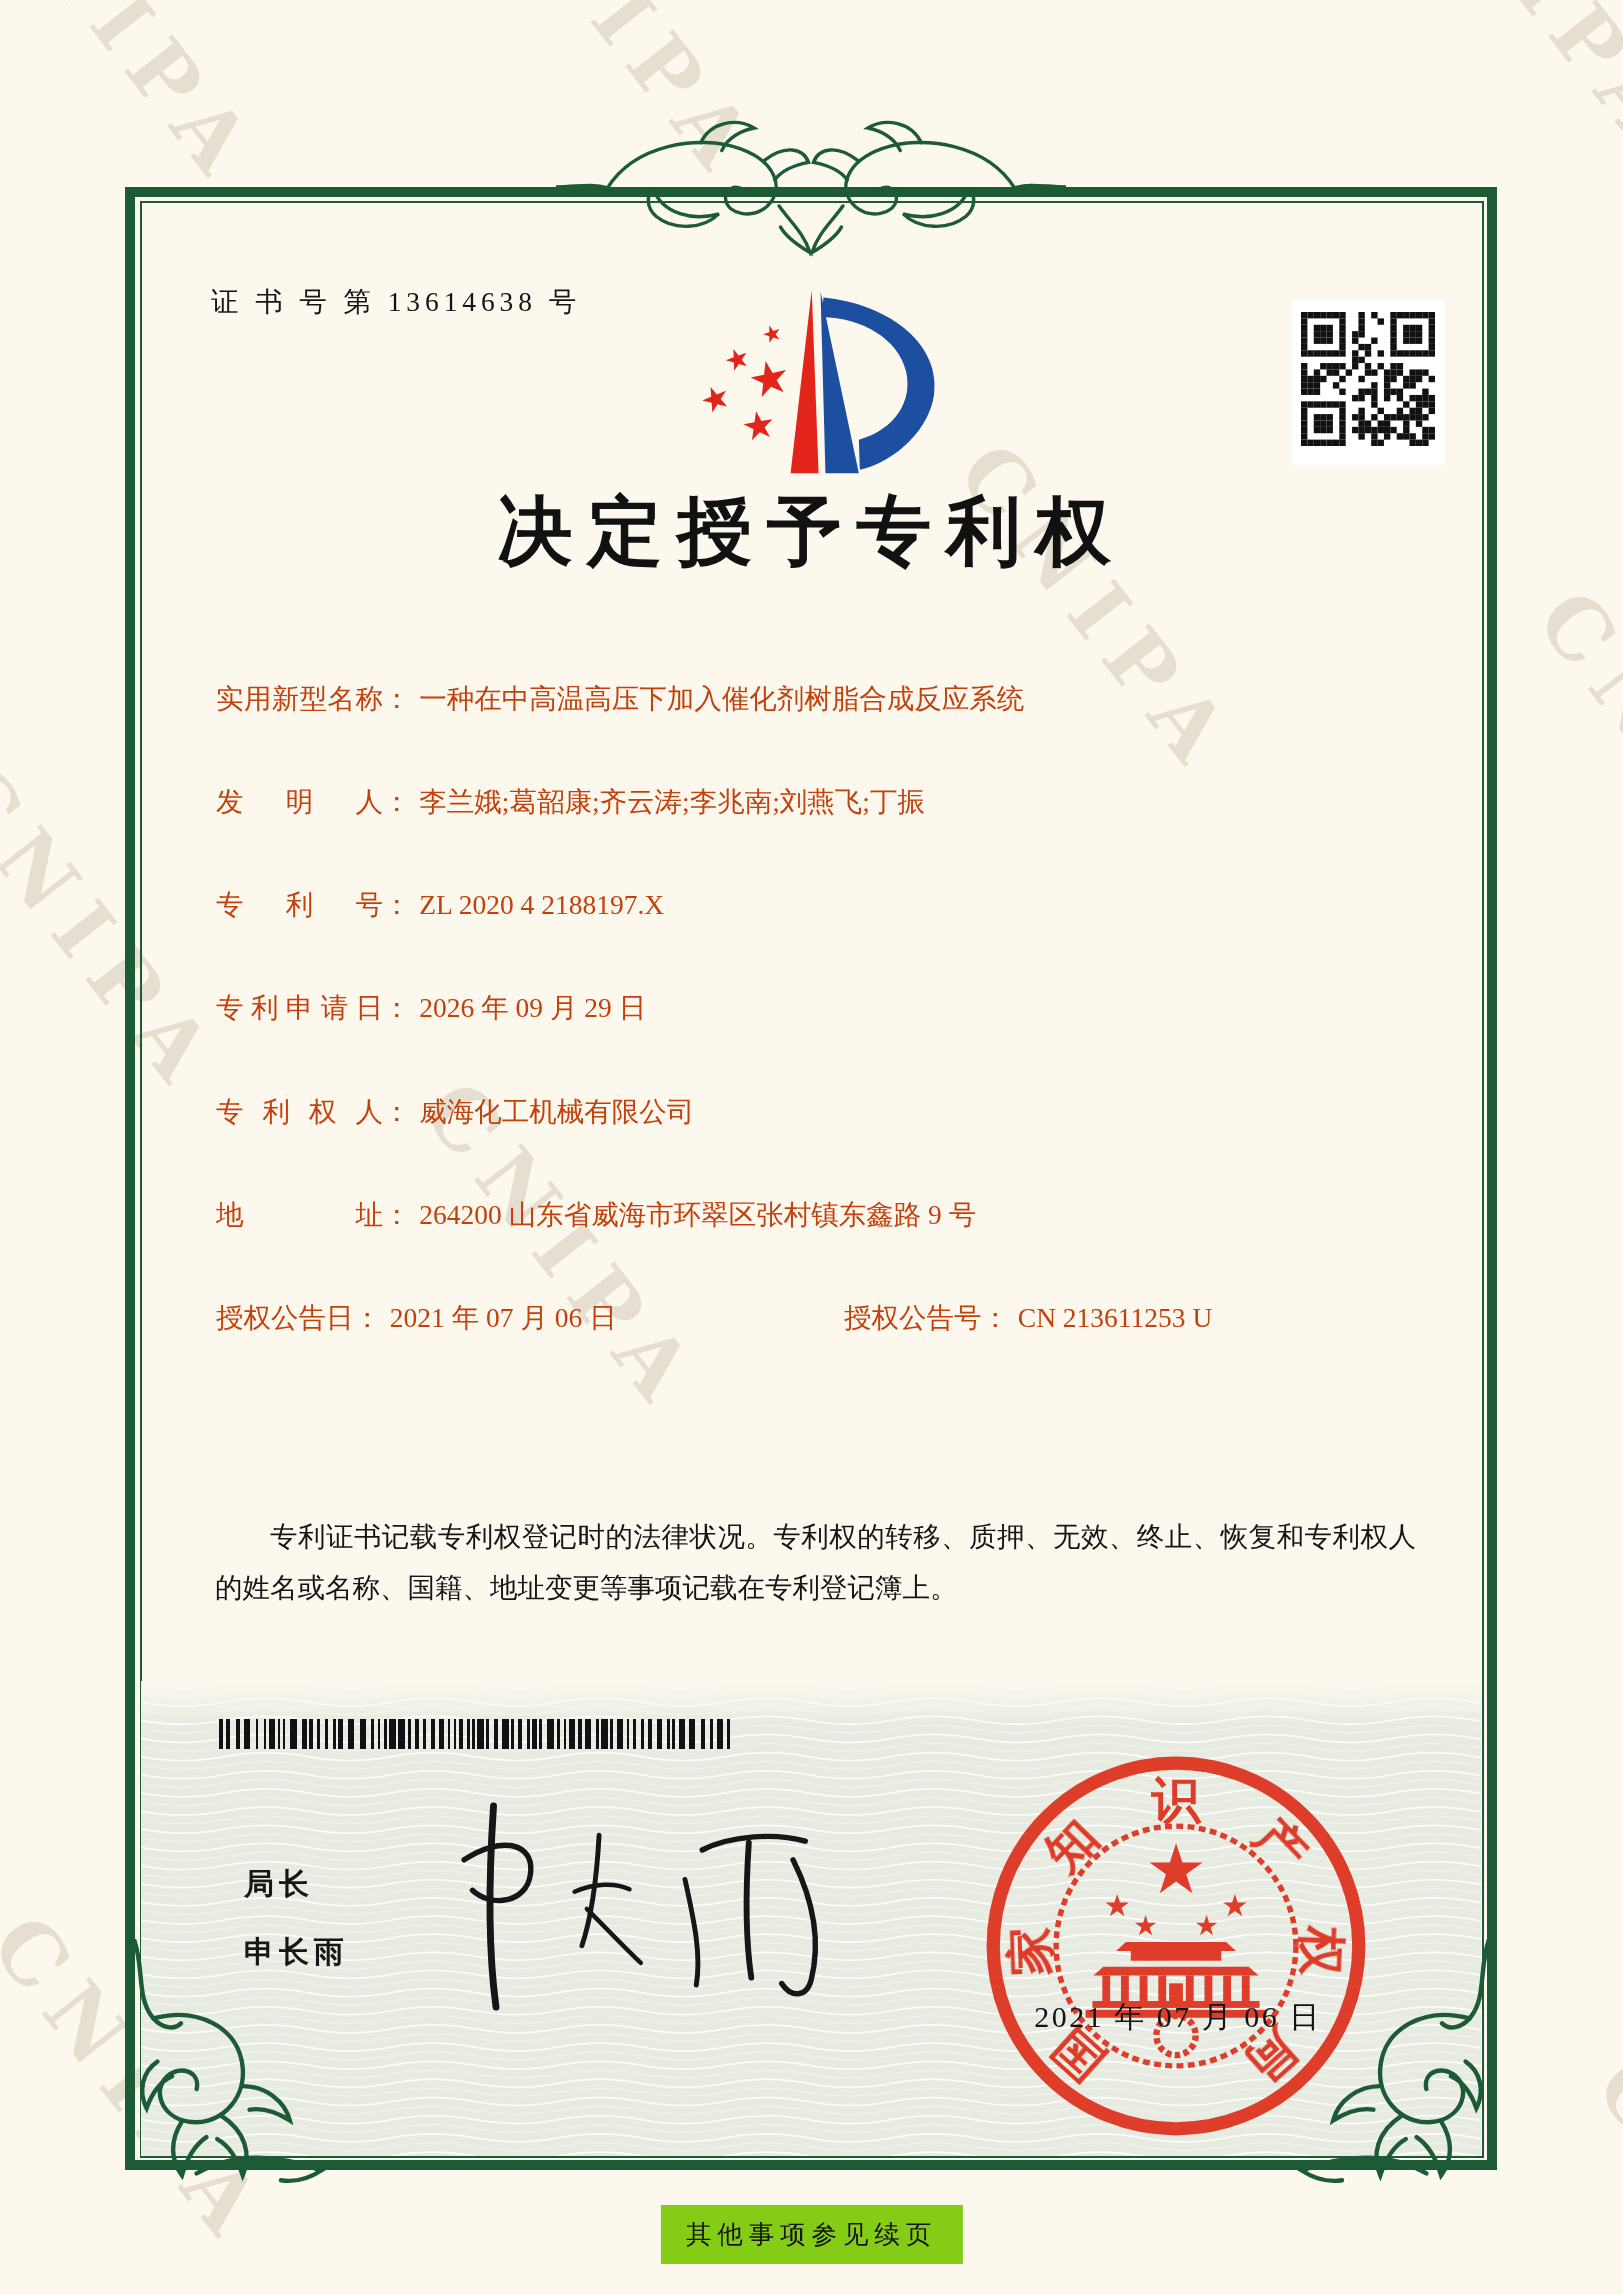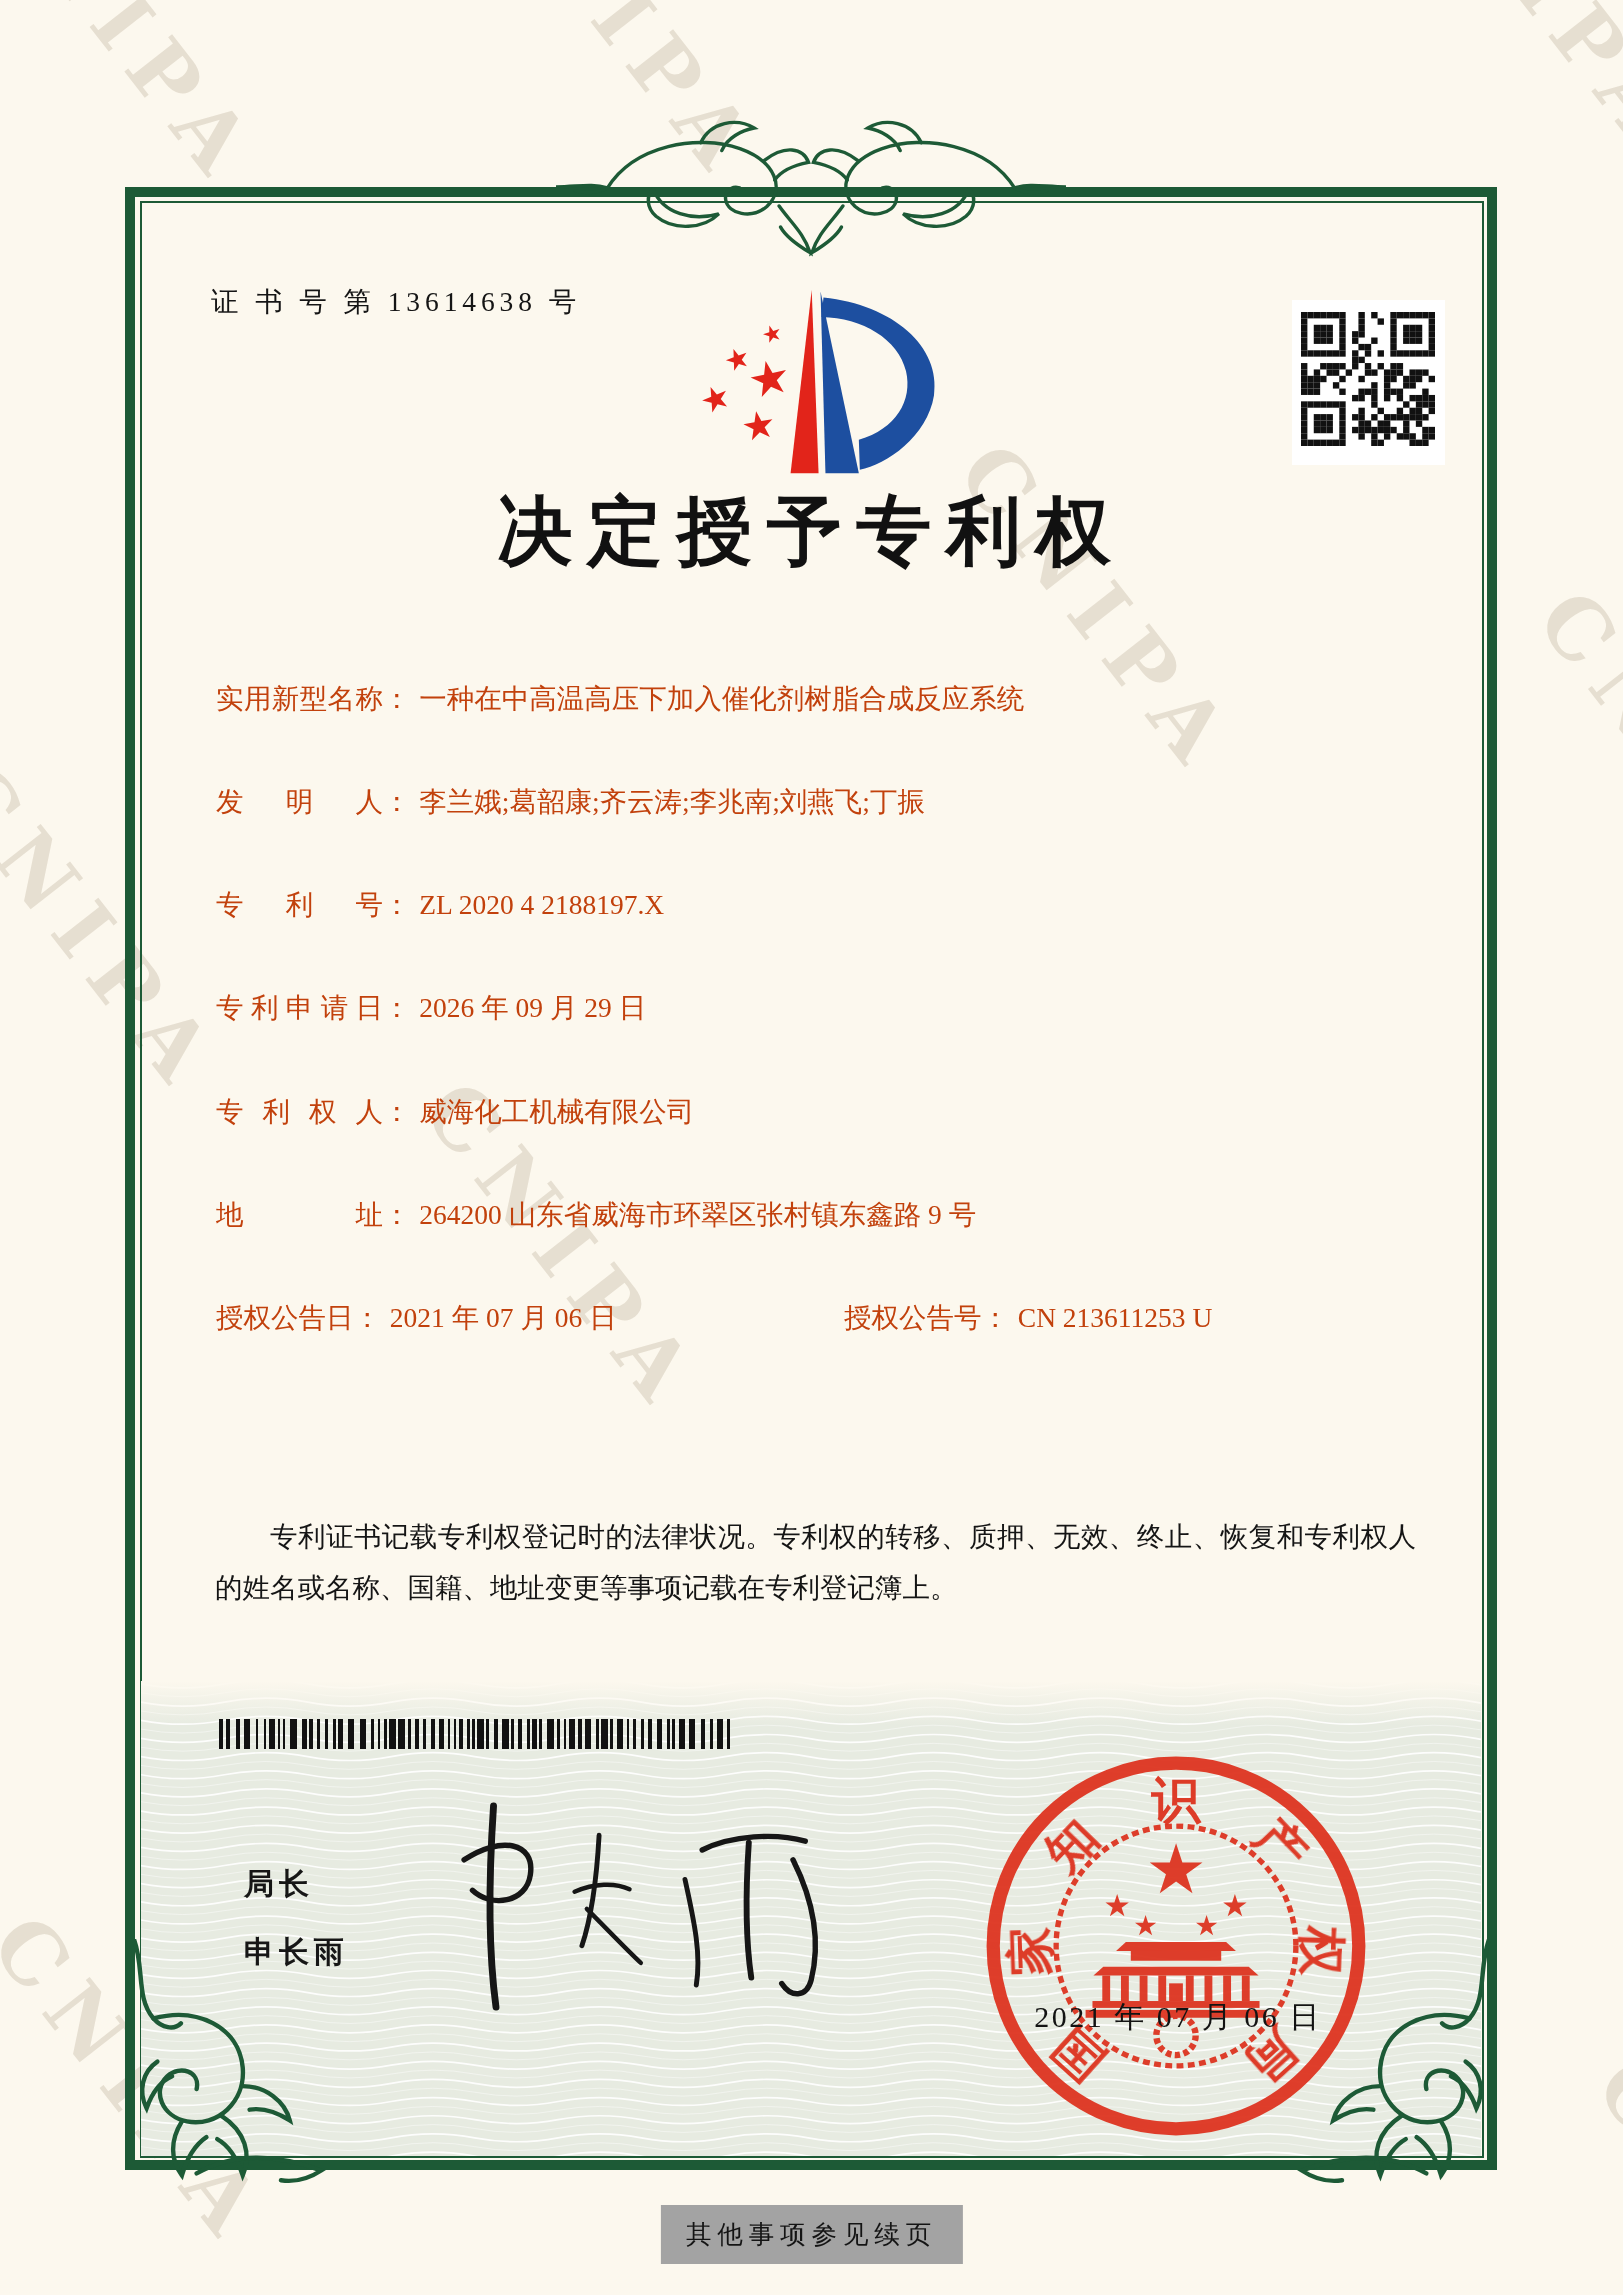--- a/index.html
+++ b/index.html
@@ -42,21 +42,21 @@
   .director-name{position:absolute; left:244px; top:1932px; font-size:30px; font-weight:bold;
       font-family:"Liberation Sans", sans-serif; letter-spacing:4.9px; color:#161616;}
 
   .seal-date{position:absolute; left:984px; top:1997px; width:388px; text-align:center;
       font-size:30px; letter-spacing:2.5px; color:#131313; z-index:6;}
 
   .pagenum{position:absolute; left:0; top:2092px; width:1623px; text-align:center;
       font-size:22.6px; letter-spacing:3.9px; color:#222;}
 
   .footer-box{position:absolute; left:50%; transform:translateX(-50%); top:2205px;
-      background:#a3a3a3; padding:11.8px 25.5px;}
+      background:#84cc16; padding:11.8px 25.5px;}
   .footer-box .t{font-size:25.5px; letter-spacing:5.9px; color:#141414;}
 
   .absvg{position:absolute;}
   .qrbox{position:absolute; left:1292px; top:300px; width:153px; height:165px; background:#ffffff;}
 </style>
 </head>
 <body>
 
 <div id="page">
 

